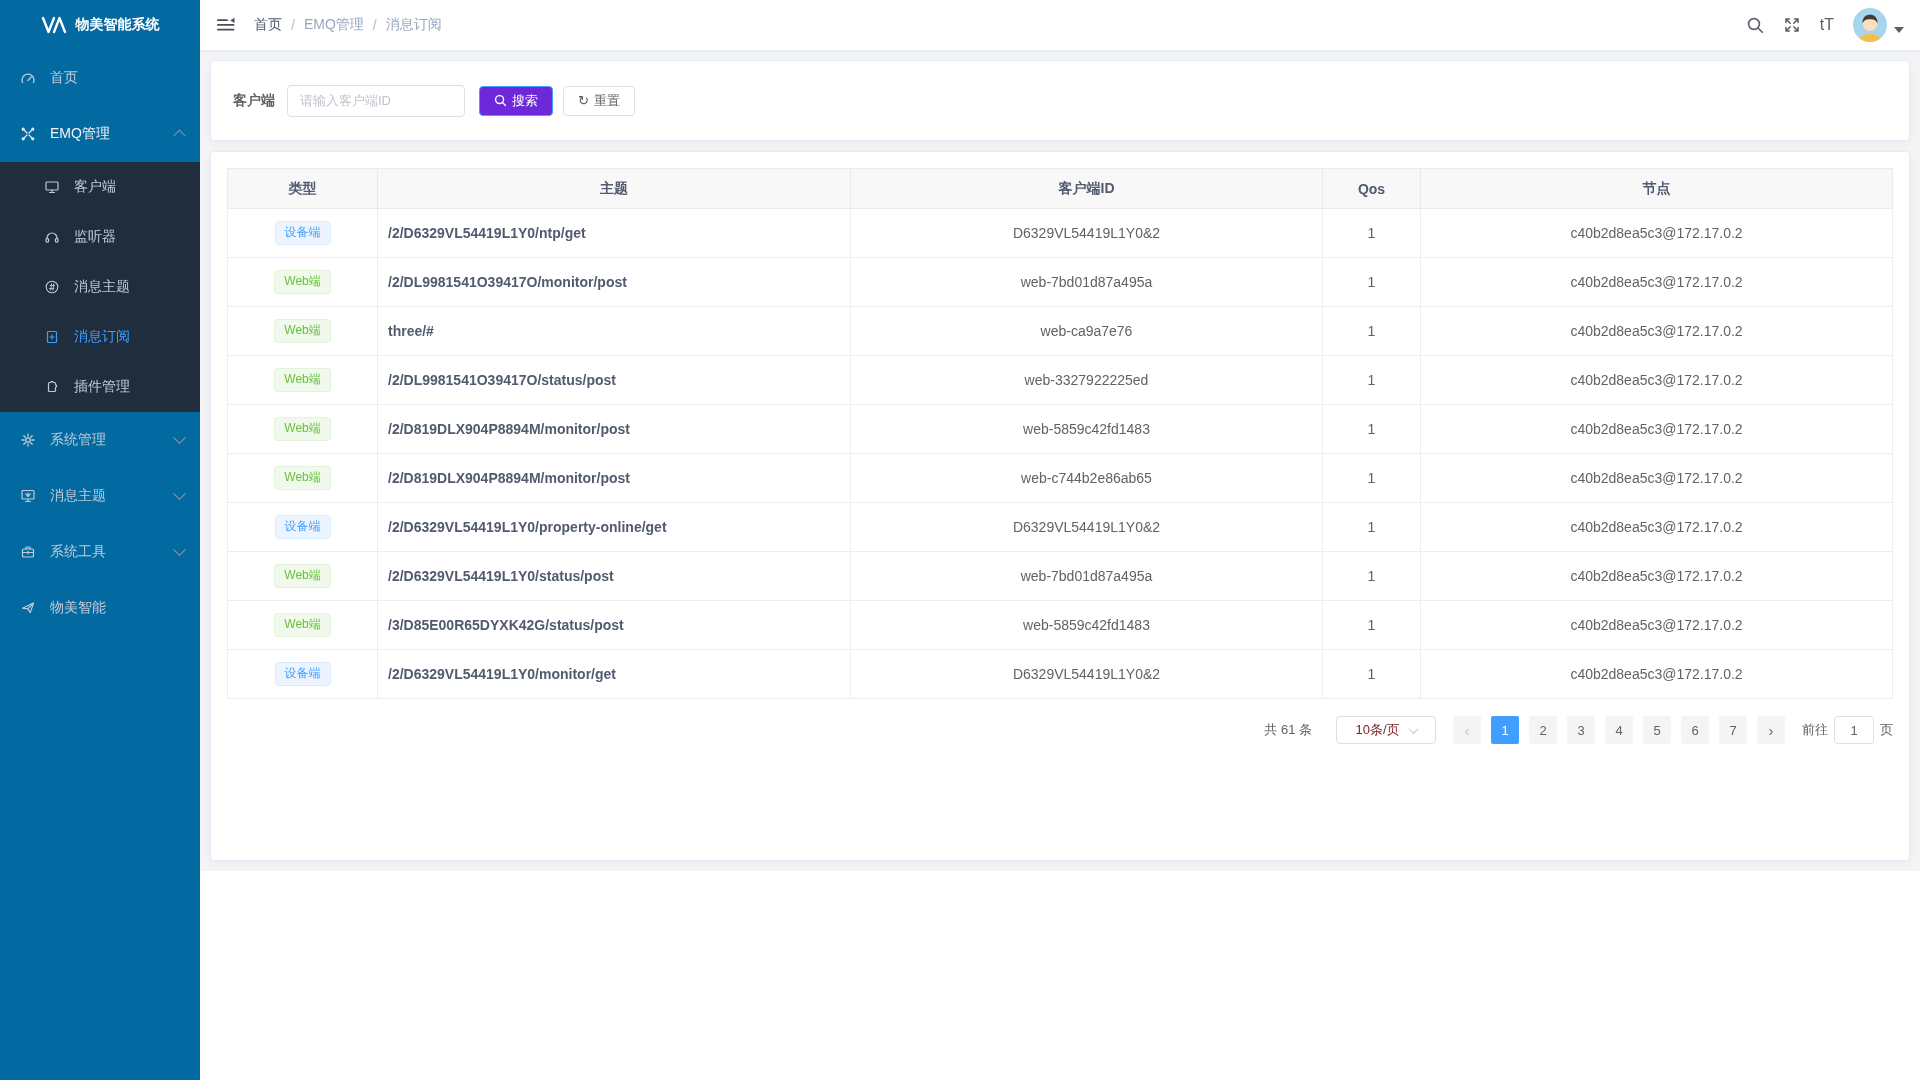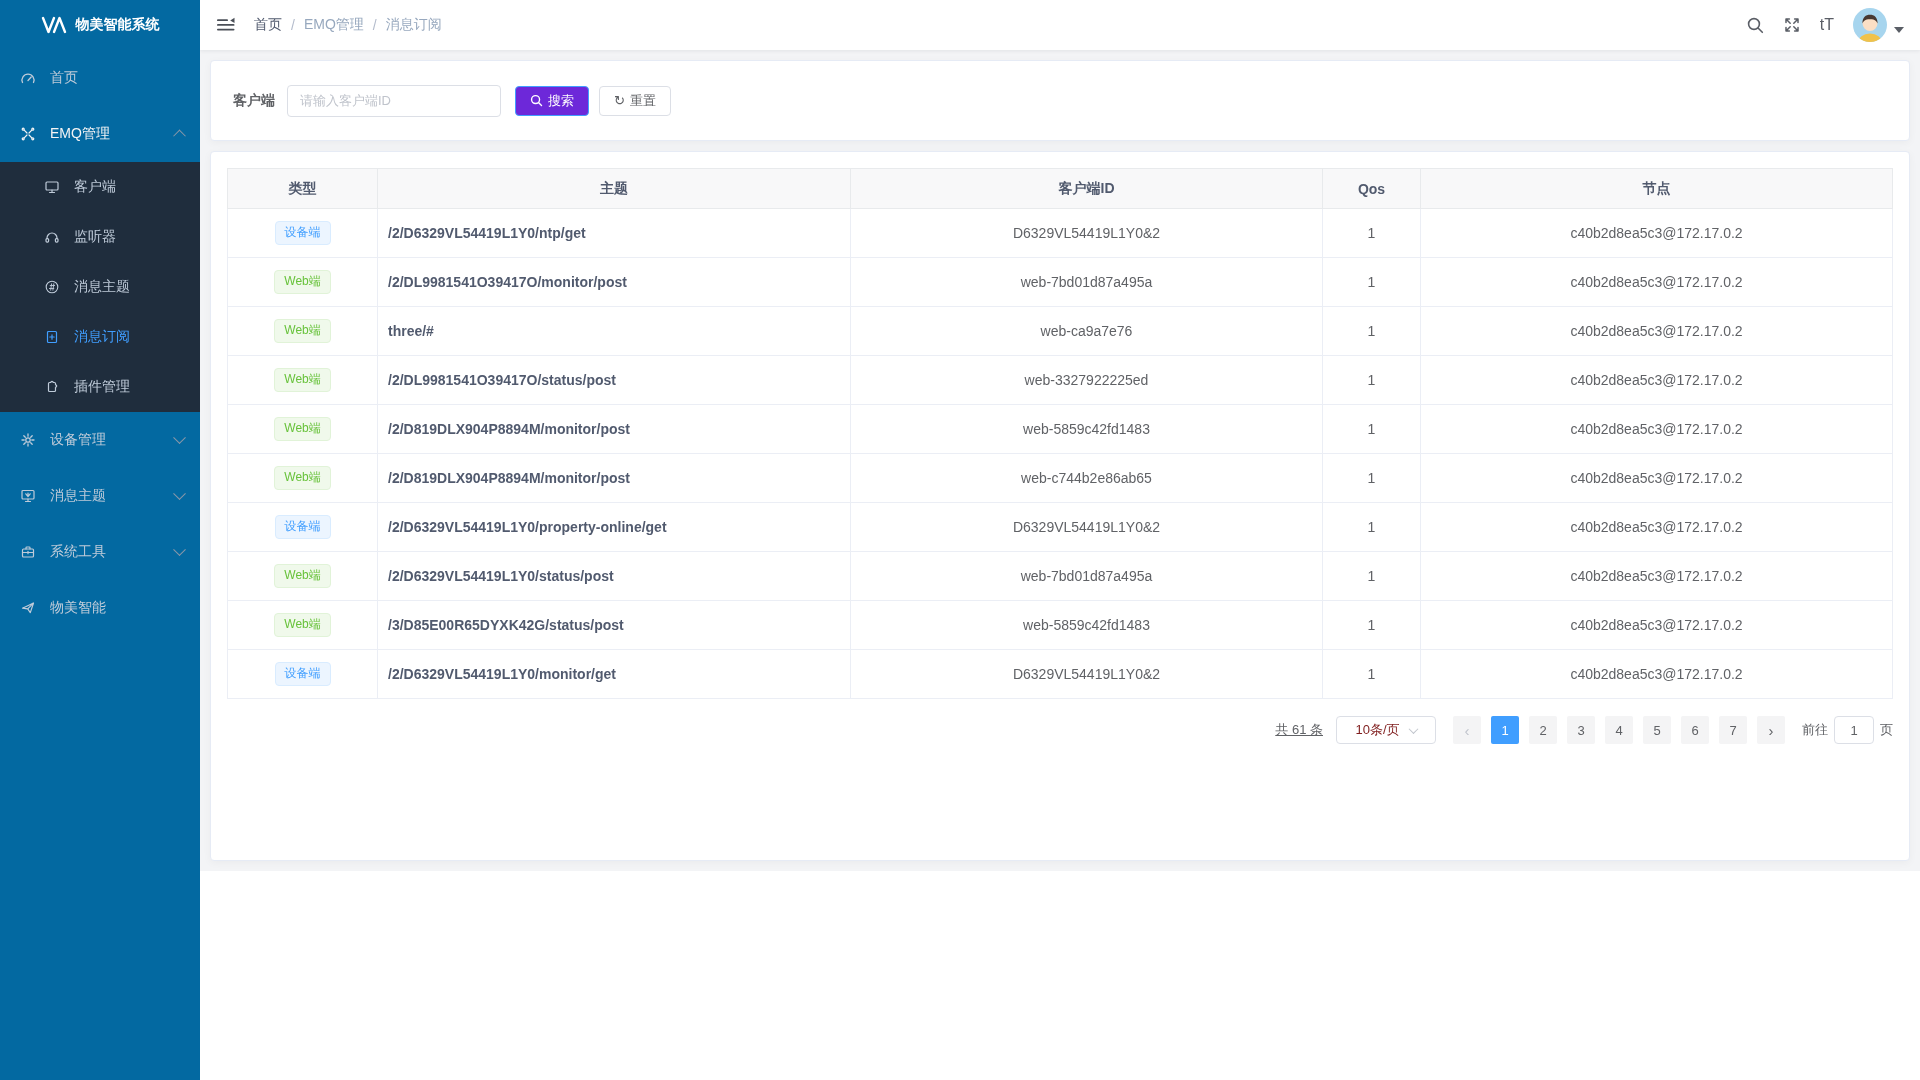--- a/index.html
+++ b/index.html
@@ -37,21 +37,21 @@
   .avatar-wrap { display:flex; align-items:center; gap:7px; cursor:pointer; }
   .caret { width:0; height:0; border-left:5px solid transparent; border-right:5px solid transparent;
     border-top:6px solid #5a5e66; margin-top:10px; }
 
   
   .app-main { background:#f3f4f6; padding:10px; }
   .card { background:#fff; border:1px solid #e6ebf5; border-radius:4px;
     box-shadow:0 2px 8px rgba(0,0,0,.04); }
   .search-card { height:81px; display:flex; align-items:center; padding:0 22px; margin-bottom:10px; }
   .s-label { font-size:14px; font-weight:700; color:#606266; margin-right:12px; }
-  .s-input { width:214px; height:32px; border:1px solid #dcdfe6; border-radius:4px;
+  .s-input { width:178px; height:32px; border:1px solid #dcdfe6; border-radius:4px;
     padding:0 12px; font-size:13px; color:#606266; outline:none;
     font-family:"Liberation Sans","DejaVu Sans",sans-serif; }
   .s-input::placeholder { color:#c0c4cc; }
   .btn { height:30px; border-radius:4px; font-size:13px; display:inline-flex; align-items:center;
     gap:5px; padding:0 14px; cursor:pointer; font-family:inherit; }
   .btn-primary { background:#6d28d9; border:1px solid #409eff; color:#fff; margin-left:14px; }
   .btn-plain { background:#fff; border:1px solid #dcdfe6; color:#606266; margin-left:10px; }
 
   .table-card { height:710px; padding:16px; }
   table { width:100%; border-collapse:collapse; table-layout:fixed; }
@@ -60,21 +60,21 @@
   td { height:49px; border:1px solid #ebeef5; font-size:14px; color:#606266; text-align:center;
     overflow:hidden; white-space:nowrap;margin-top:44px; }
   td.topic { text-align:left; padding-left:10px; font-weight:700; color:#515a6e; }
   .badge { display:inline-block; font-size:12px; padding:3px 9px; border-radius:4px; line-height:1.3; }
   .badge-device { background:#ecf5ff; border:1px solid #d9ecff; color:#409eff; }
   .badge-web { background:#f0f9eb; border:1px solid #e1f3d8; color:#67c23a; }
 
   
   .pagination { display:flex; align-items:center; justify-content:flex-end; margin-top:17px;
     font-size:13px; color:#606266; }
-  .pg-total { margin-right:13px;text-decoration:underline; }
+  .pg-total { margin-right:24px; }
   .pg-size { width:100px; height:28px; border:1px solid #dcdfe6; border-radius:4px;
     display:flex; align-items:center; justify-content:center; gap:10px; margin-right:12px;
     color:#7f1d1d; cursor:pointer; background:#fff; }
   .sel-chev { width:7px; height:7px; border-right:1.3px solid #c0c4cc; border-bottom:1.3px solid #c0c4cc;
     transform:rotate(45deg) translate(-1px,-1px); }
   .pg-btn { min-width:28px; height:28px; margin:0 5px; background:#f4f4f5; border:none; border-radius:2px;
     display:inline-flex; align-items:center; justify-content:center; font-size:13px; color:#606266;
     cursor:pointer; font-family:inherit; }
   .pg-btn.active { background:#409eff; color:#fff; }
   .pg-prev { color:#c0c4cc; font-size:15px; }
@@ -173,21 +173,21 @@
       </div>
     </div>
 
     <div class="menu-item">
       <span class="mi-icon">
         <svg width="16" height="16" viewBox="0 0 16 16" fill="none" stroke="currentColor" stroke-width="1.3" stroke-linecap="round">
           <circle cx="8" cy="8" r="2.2"></circle>
           <path d="M8 2v2.2M8 11.8V14M2 8h2.2M11.8 8H14M3.8 3.8l1.5 1.5M10.7 10.7l1.5 1.5M12.2 3.8l-1.5 1.5M5.3 10.7l-1.5 1.5"></path>
         </svg>
       </span>
-      <span>设备管理</span>
+      <span>系统管理</span>
       <i class="chev down"></i>
     </div>
 
     <div class="menu-item">
       <span class="mi-icon">
         <svg width="16" height="16" viewBox="0 0 16 16" fill="none" stroke="currentColor" stroke-width="1.2" stroke-linecap="round">
           <rect x="2" y="2.5" width="12" height="8.5" rx="1"></rect>
           <path d="M8 5v3.5M5.8 5.8L8 8.5l2.2-2.7"></path>
             <path d="M8 11v2.2M5.5 13.5h5"></path>
         </svg>

